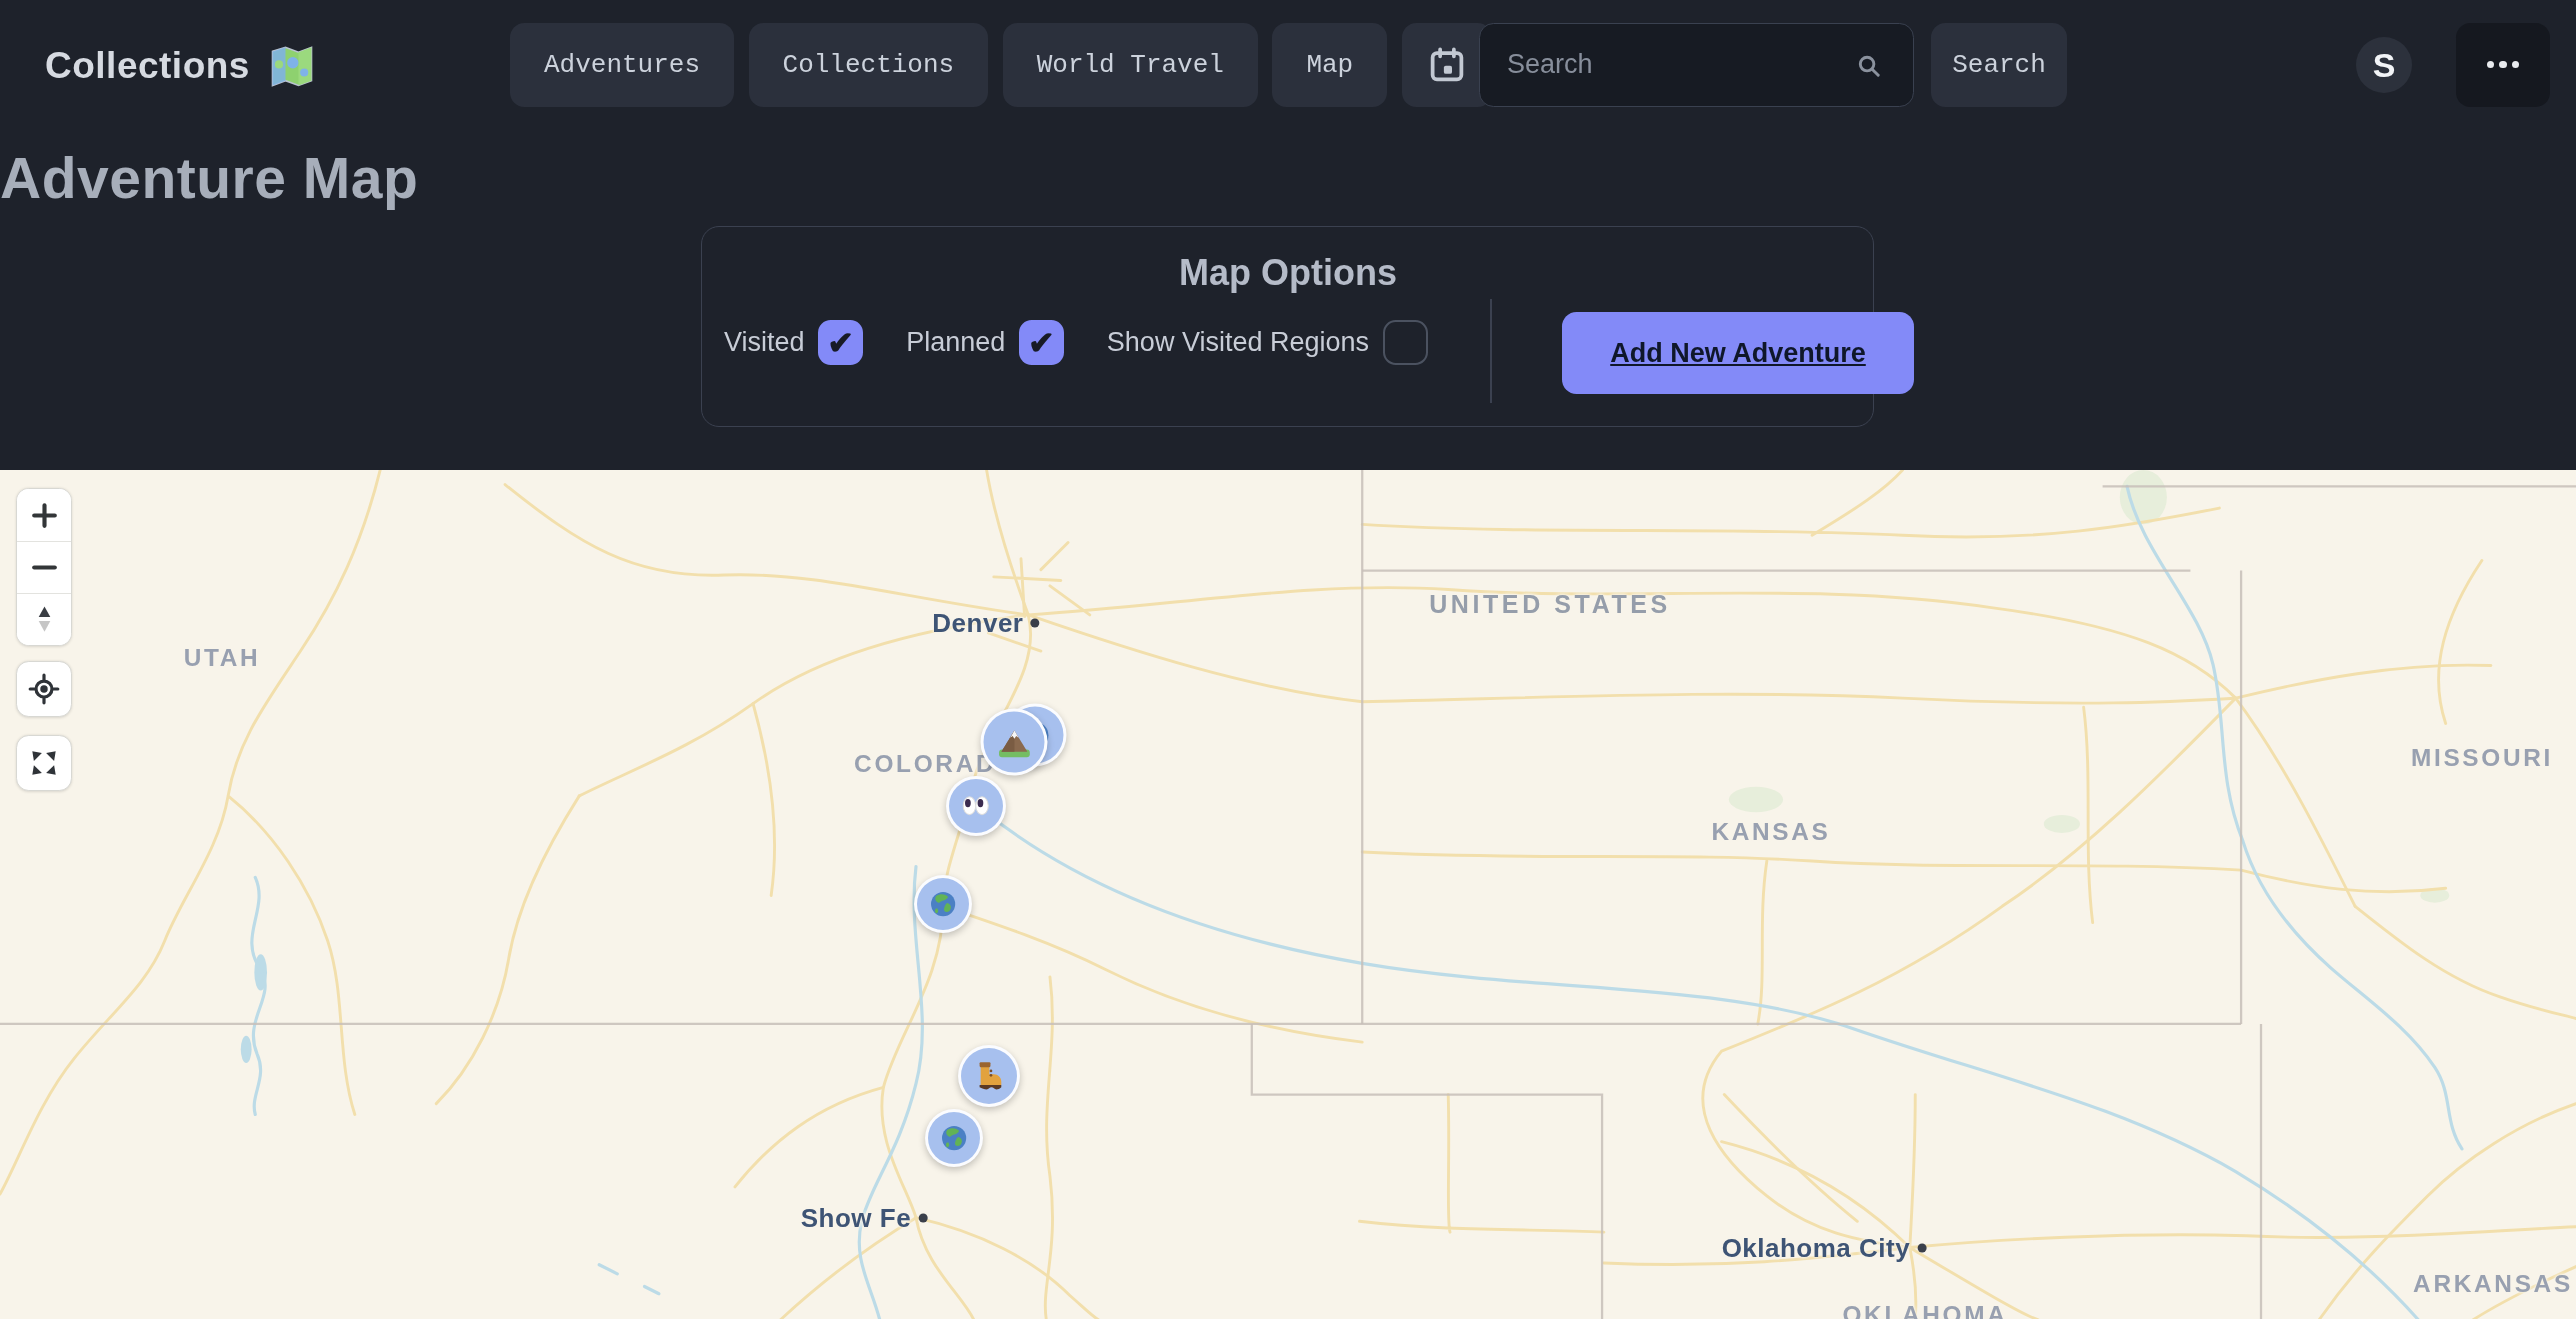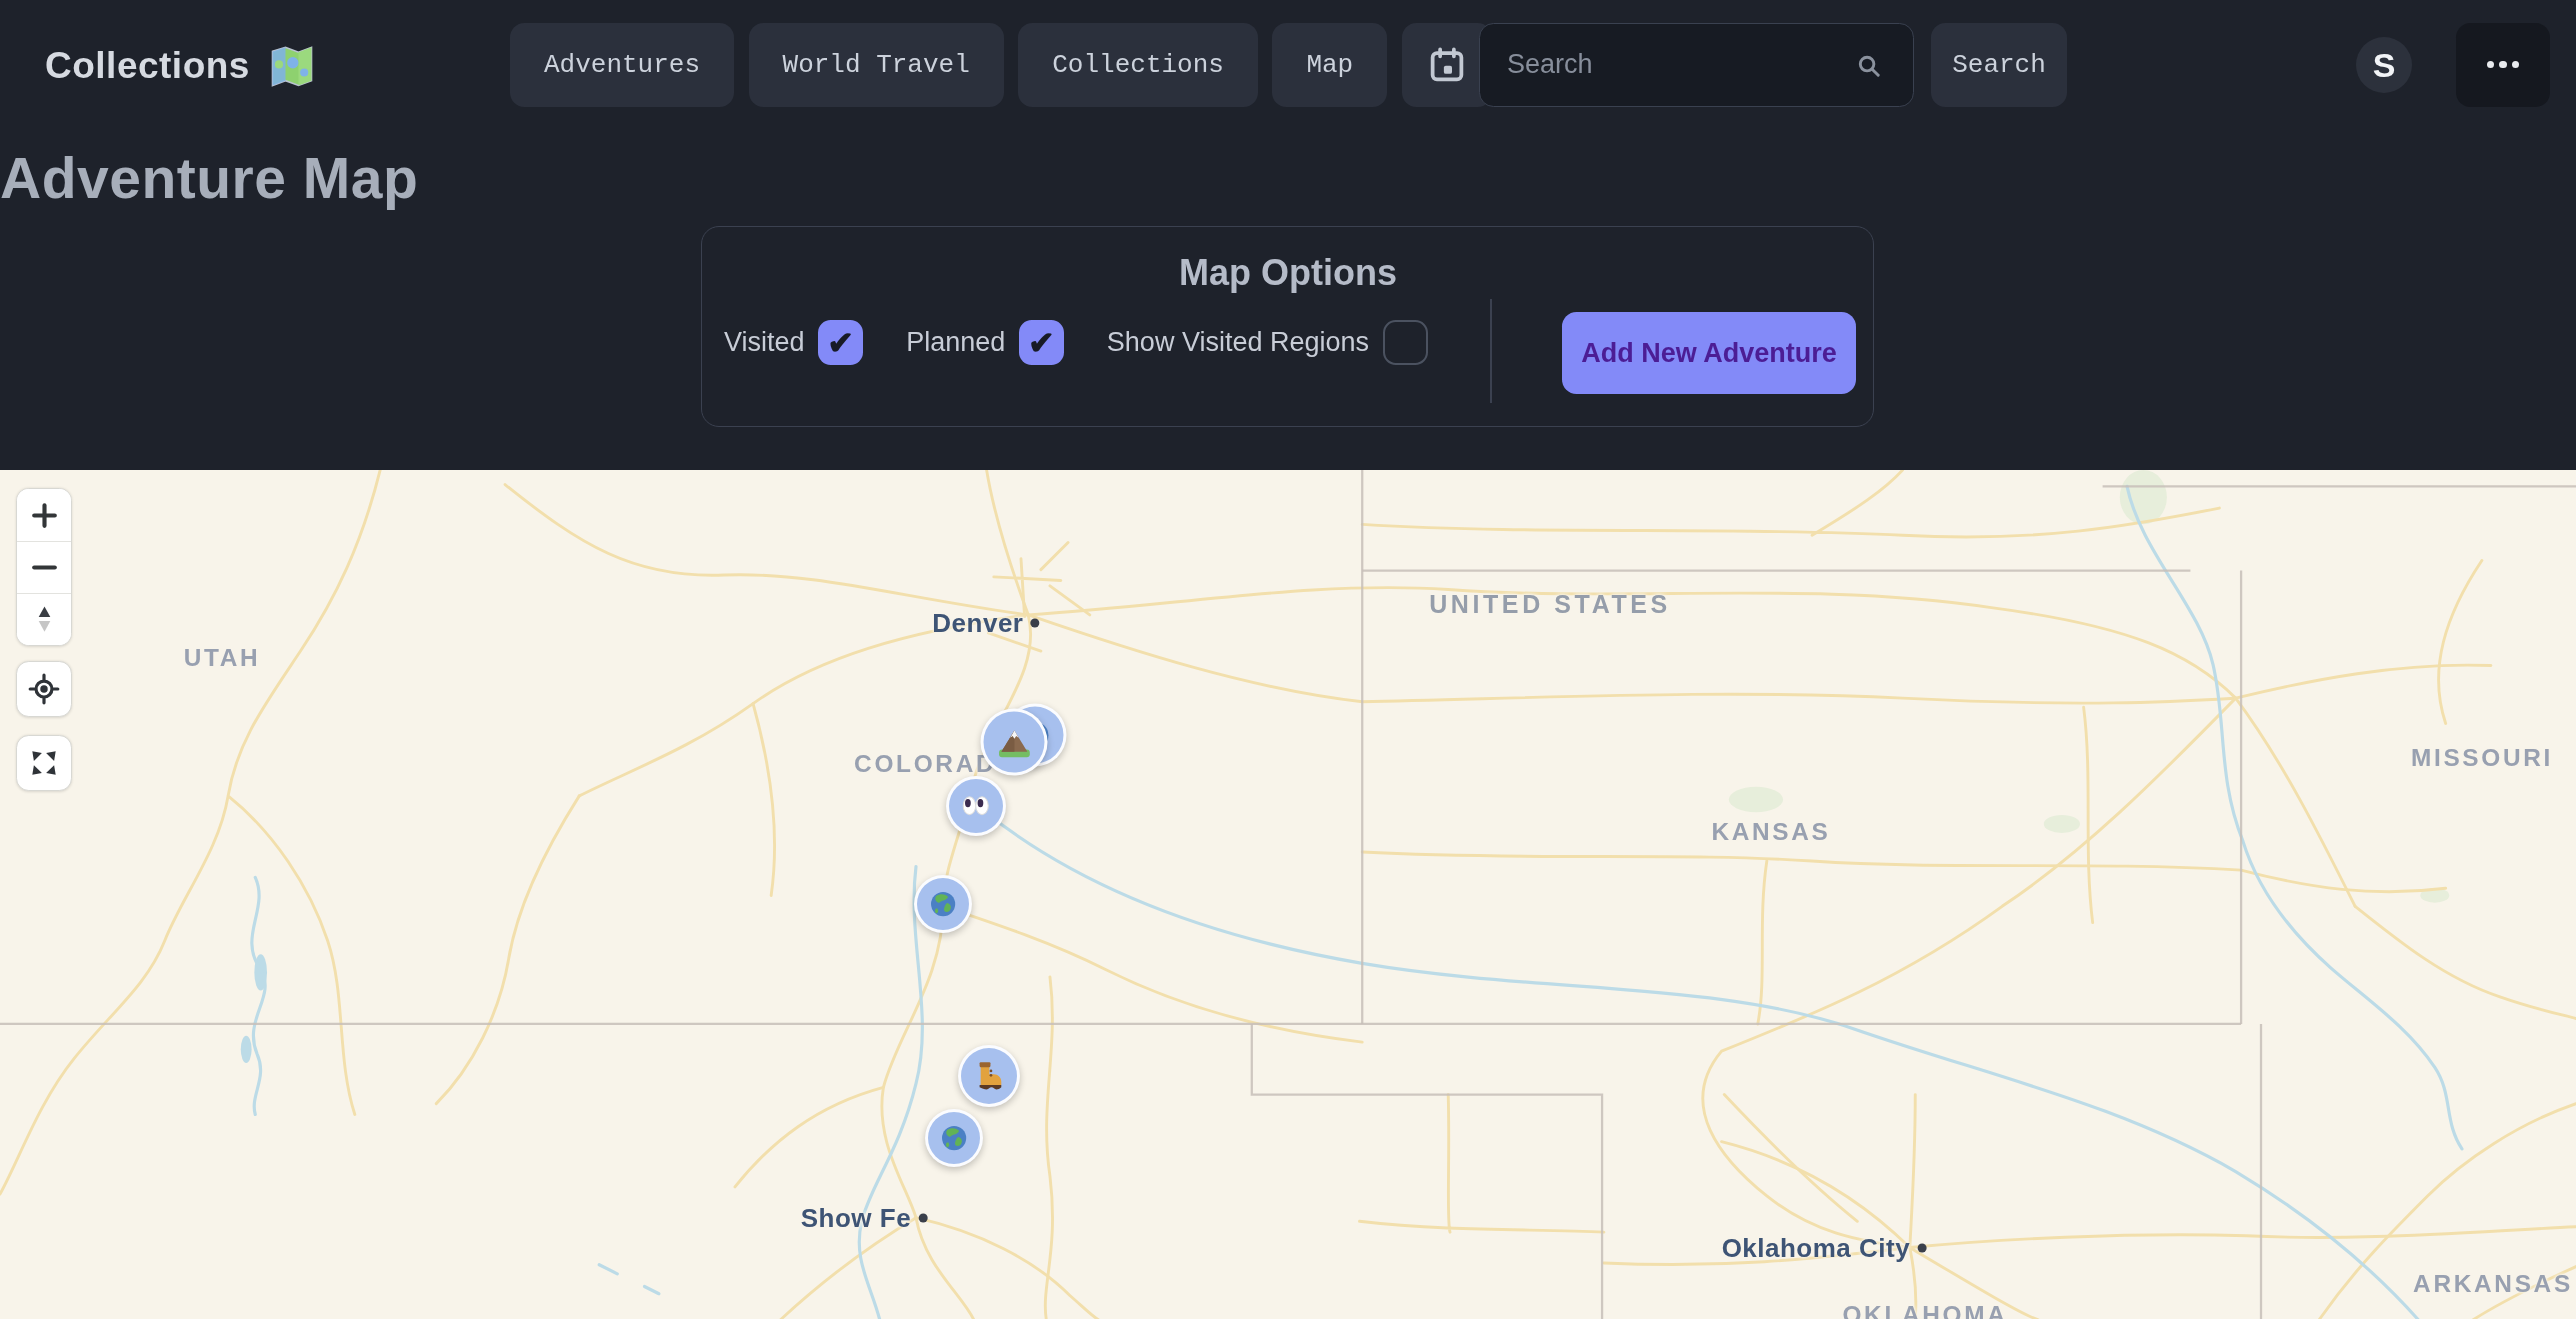--- a/index.html
+++ b/index.html
@@ -54,22 +54,22 @@
   .opt-label { color:#c8cdd7; font-size:27px; margin-right:13.6px; white-space:nowrap; }
   .checkbox {
     width:45px; height:45px; border-radius:12.7px; display:flex; align-items:center; justify-content:center;
     cursor:pointer; flex:none;
   }
   .checkbox.checked { background:#838af8; color:#181b26; font-size:32px; font-weight:bold; }
   .checkbox.unchecked { background:#1e222b; border:2.7px solid #4b5260; }
   .gap-after { margin-right:43px; }
   #options-divider { position:absolute; left:1490px; top:299px; width:1.8px; height:104px; background:#3b4150; }
   #add-adventure-btn {
-    position:absolute; left:1562px; top:312px; width:294px; height:82px; border:none; border-radius:14.5px;
-    background:#838af8; color:#4c1d95; font-size:27px; font-weight:bold; font-family:inherit; cursor:pointer;
+    position:absolute; left:1562px; top:312px; width:352px; height:82px; border:none; border-radius:14.5px;
+    background:#838af8; color:#0f172a; font-size:27px; font-weight:bold; font-family:inherit; cursor:pointer;text-decoration:underline;
   }
   
   #map { position:absolute; left:0; top:470px; width:2576px; height:850px; background:#f8f4ea; overflow:hidden; }
   #map-svg { position:absolute; left:0; top:0; }
   .map-label { position:absolute; transform:translate(-50%,-50%); white-space:nowrap; display:flex; align-items:center; gap:7.2px;
     text-shadow:0 0 3.6px #f8f4ea, 0 0 5.4px #f8f4ea, 0 0 1.8px #f8f4ea; }
   .map-label.state  { color:#98a0b0; font-size:24.4px; font-weight:bold; letter-spacing:2.7px; }
   .map-label.country{ color:#959daa; font-size:25px; font-weight:bold; letter-spacing:3.6px; }
   .map-label.city   { color:#3e5475; font-size:26px; font-weight:bold; letter-spacing:0.5px; }
   .city-dot { width:9px; height:9px; border-radius:50%; background:#3a3f4a; display:block; }
@@ -140,22 +140,22 @@
           <path d="M40,15 L40,56 L56,50 L56,9 Z" fill="#9bd97e"></path>
           <circle cx="33" cy="28" r="7" fill="#7fb2e8"></circle>
           <circle cx="47" cy="40" r="5" fill="#7fb2e8"></circle>
           <circle cx="16" cy="30" r="5" fill="#9bd97e"></circle>
         </svg>
       </span>
     </div>
 
     <div id="nav-buttons">
         <button class="nav-btn">Adventures</button>
+        <button class="nav-btn">Collections</button>
         <button class="nav-btn">World Travel</button>
-        <button class="nav-btn">Collections</button>
         <button class="nav-btn">Map</button>
         <button class="nav-btn icon-btn">
           <svg width="40" height="40" viewBox="0 0 64 64">
             <rect x="9" y="13" width="46" height="42" rx="7" fill="none" stroke="currentColor" stroke-width="6"></rect>
             <path d="M21,7 V18 M43,7 V18" stroke="currentColor" stroke-width="6" stroke-linecap="round"></path>
             <rect x="27" y="33" width="13" height="13" rx="3" fill="currentColor"></rect>
           </svg>
         </button>
         <button class="nav-btn icon-btn">
           <svg width="40" height="40" viewBox="0 0 64 64" fill="currentColor">

